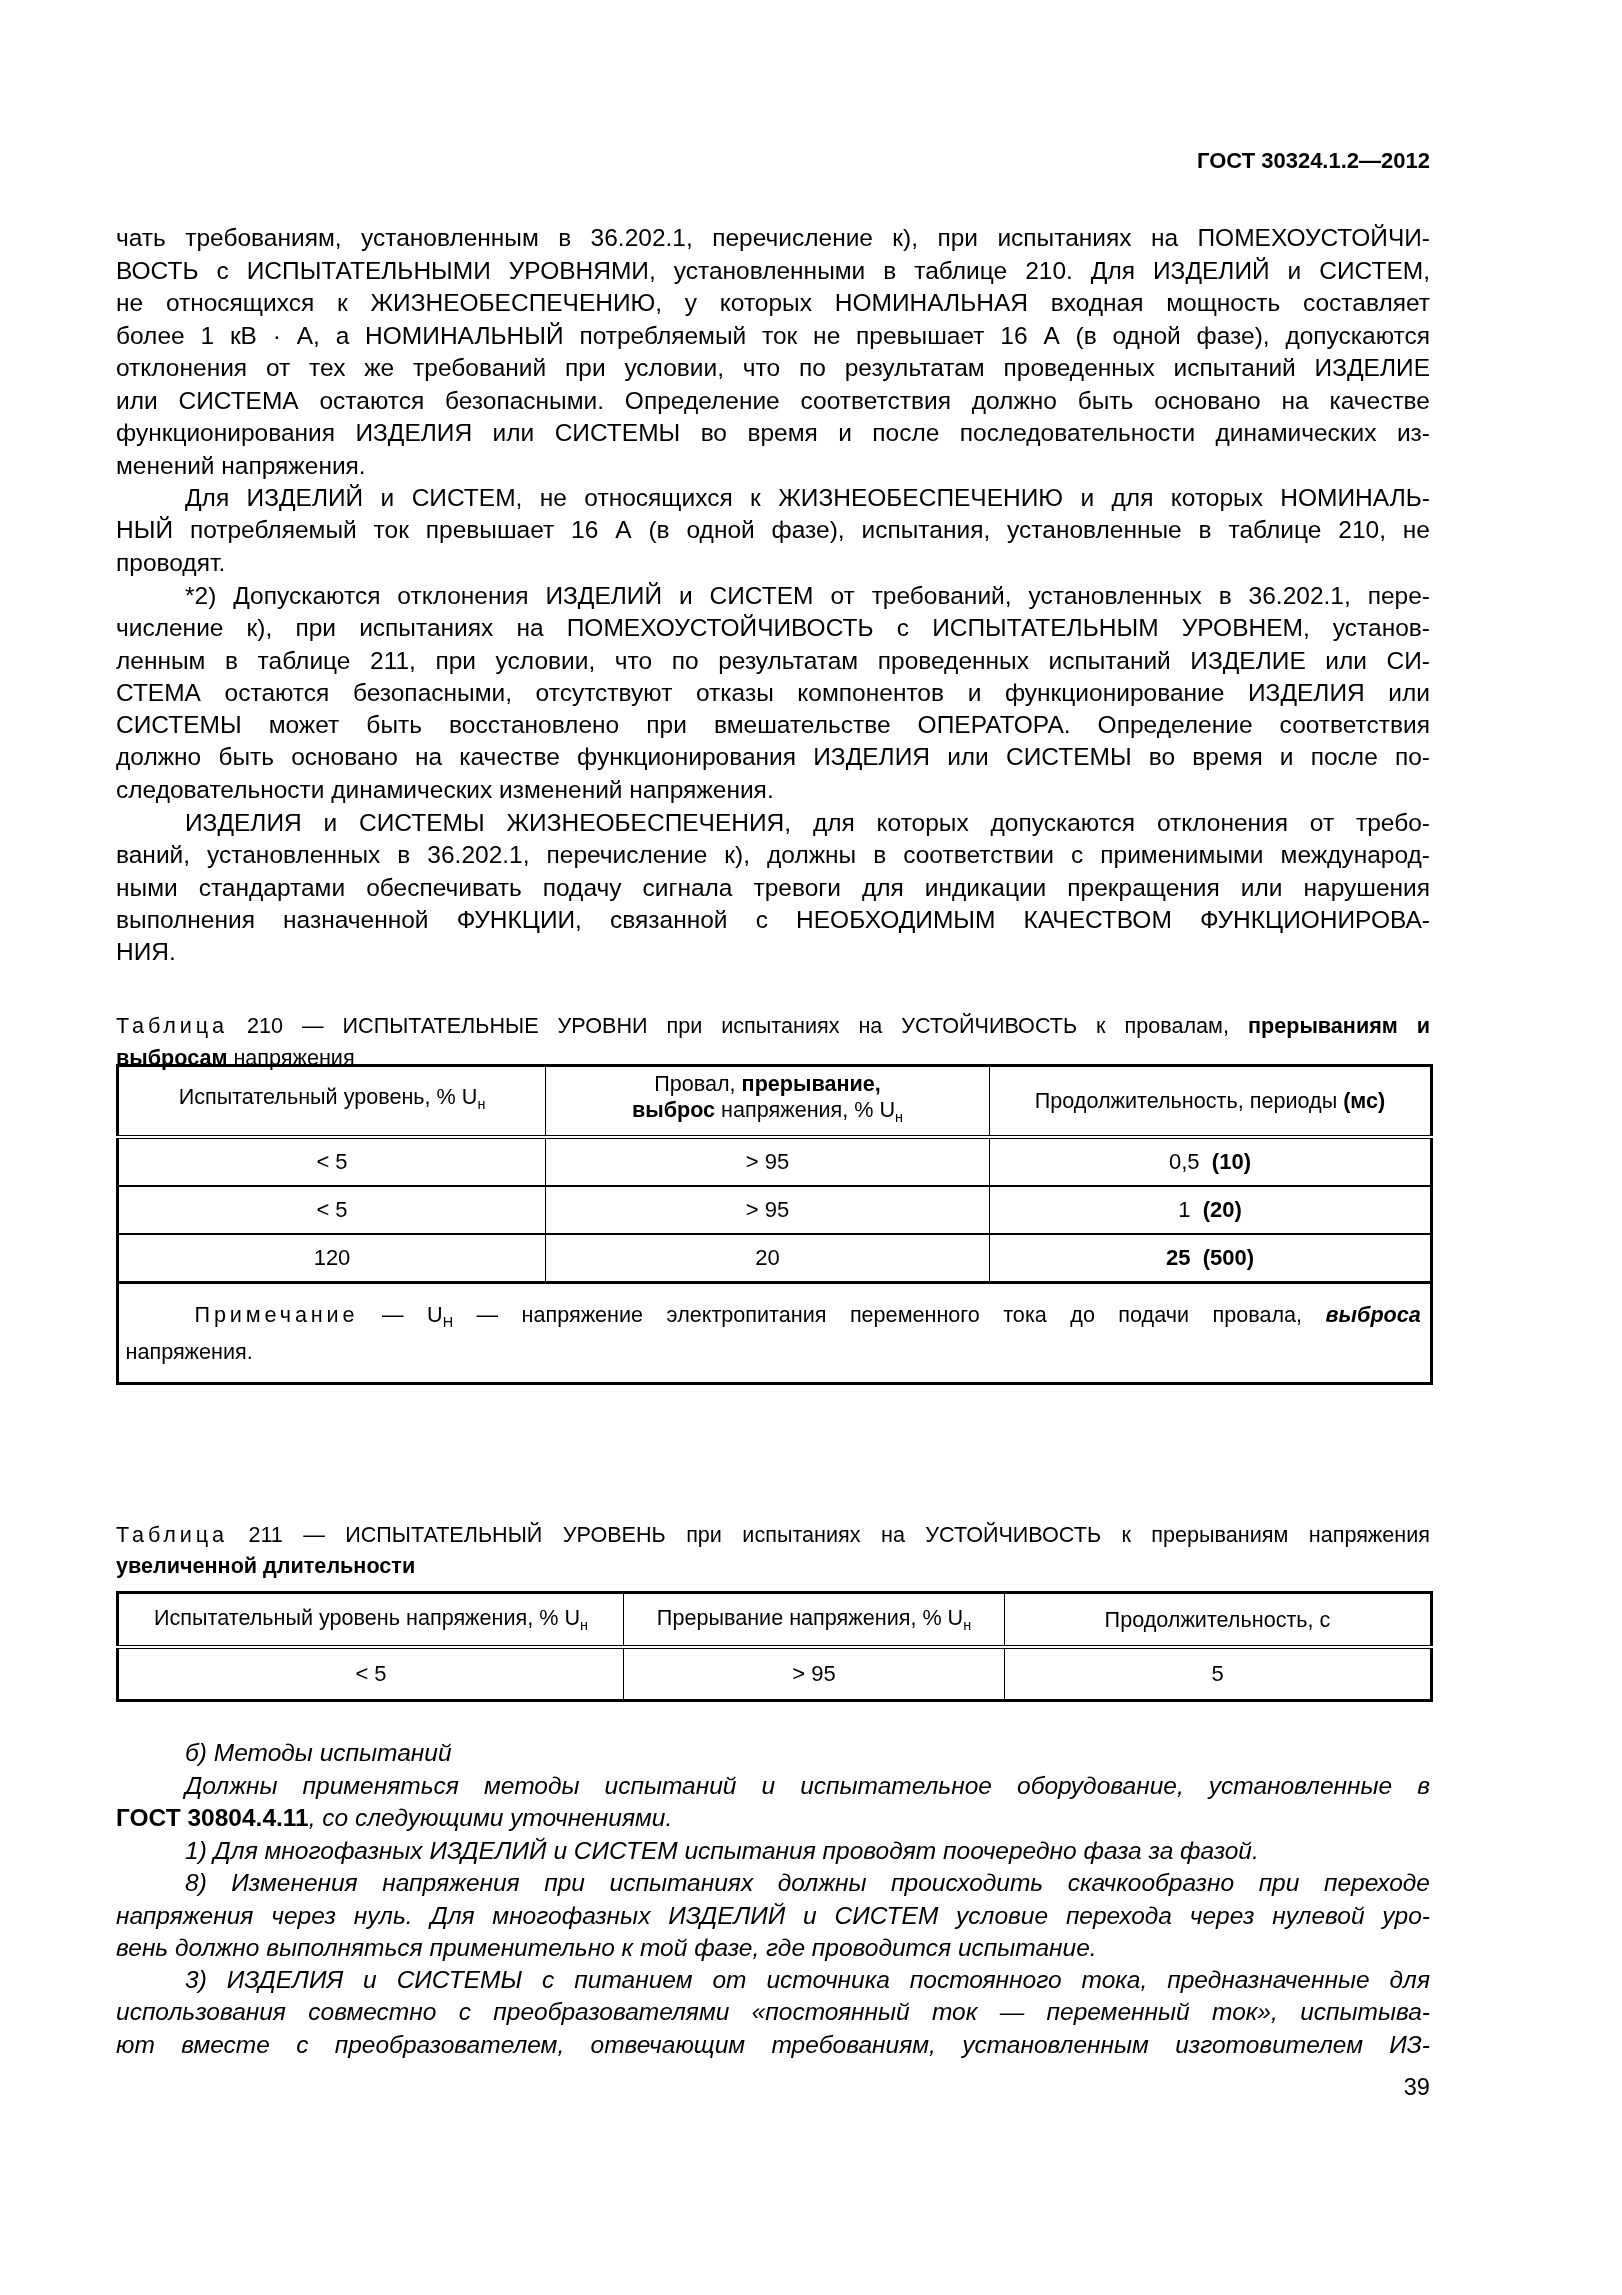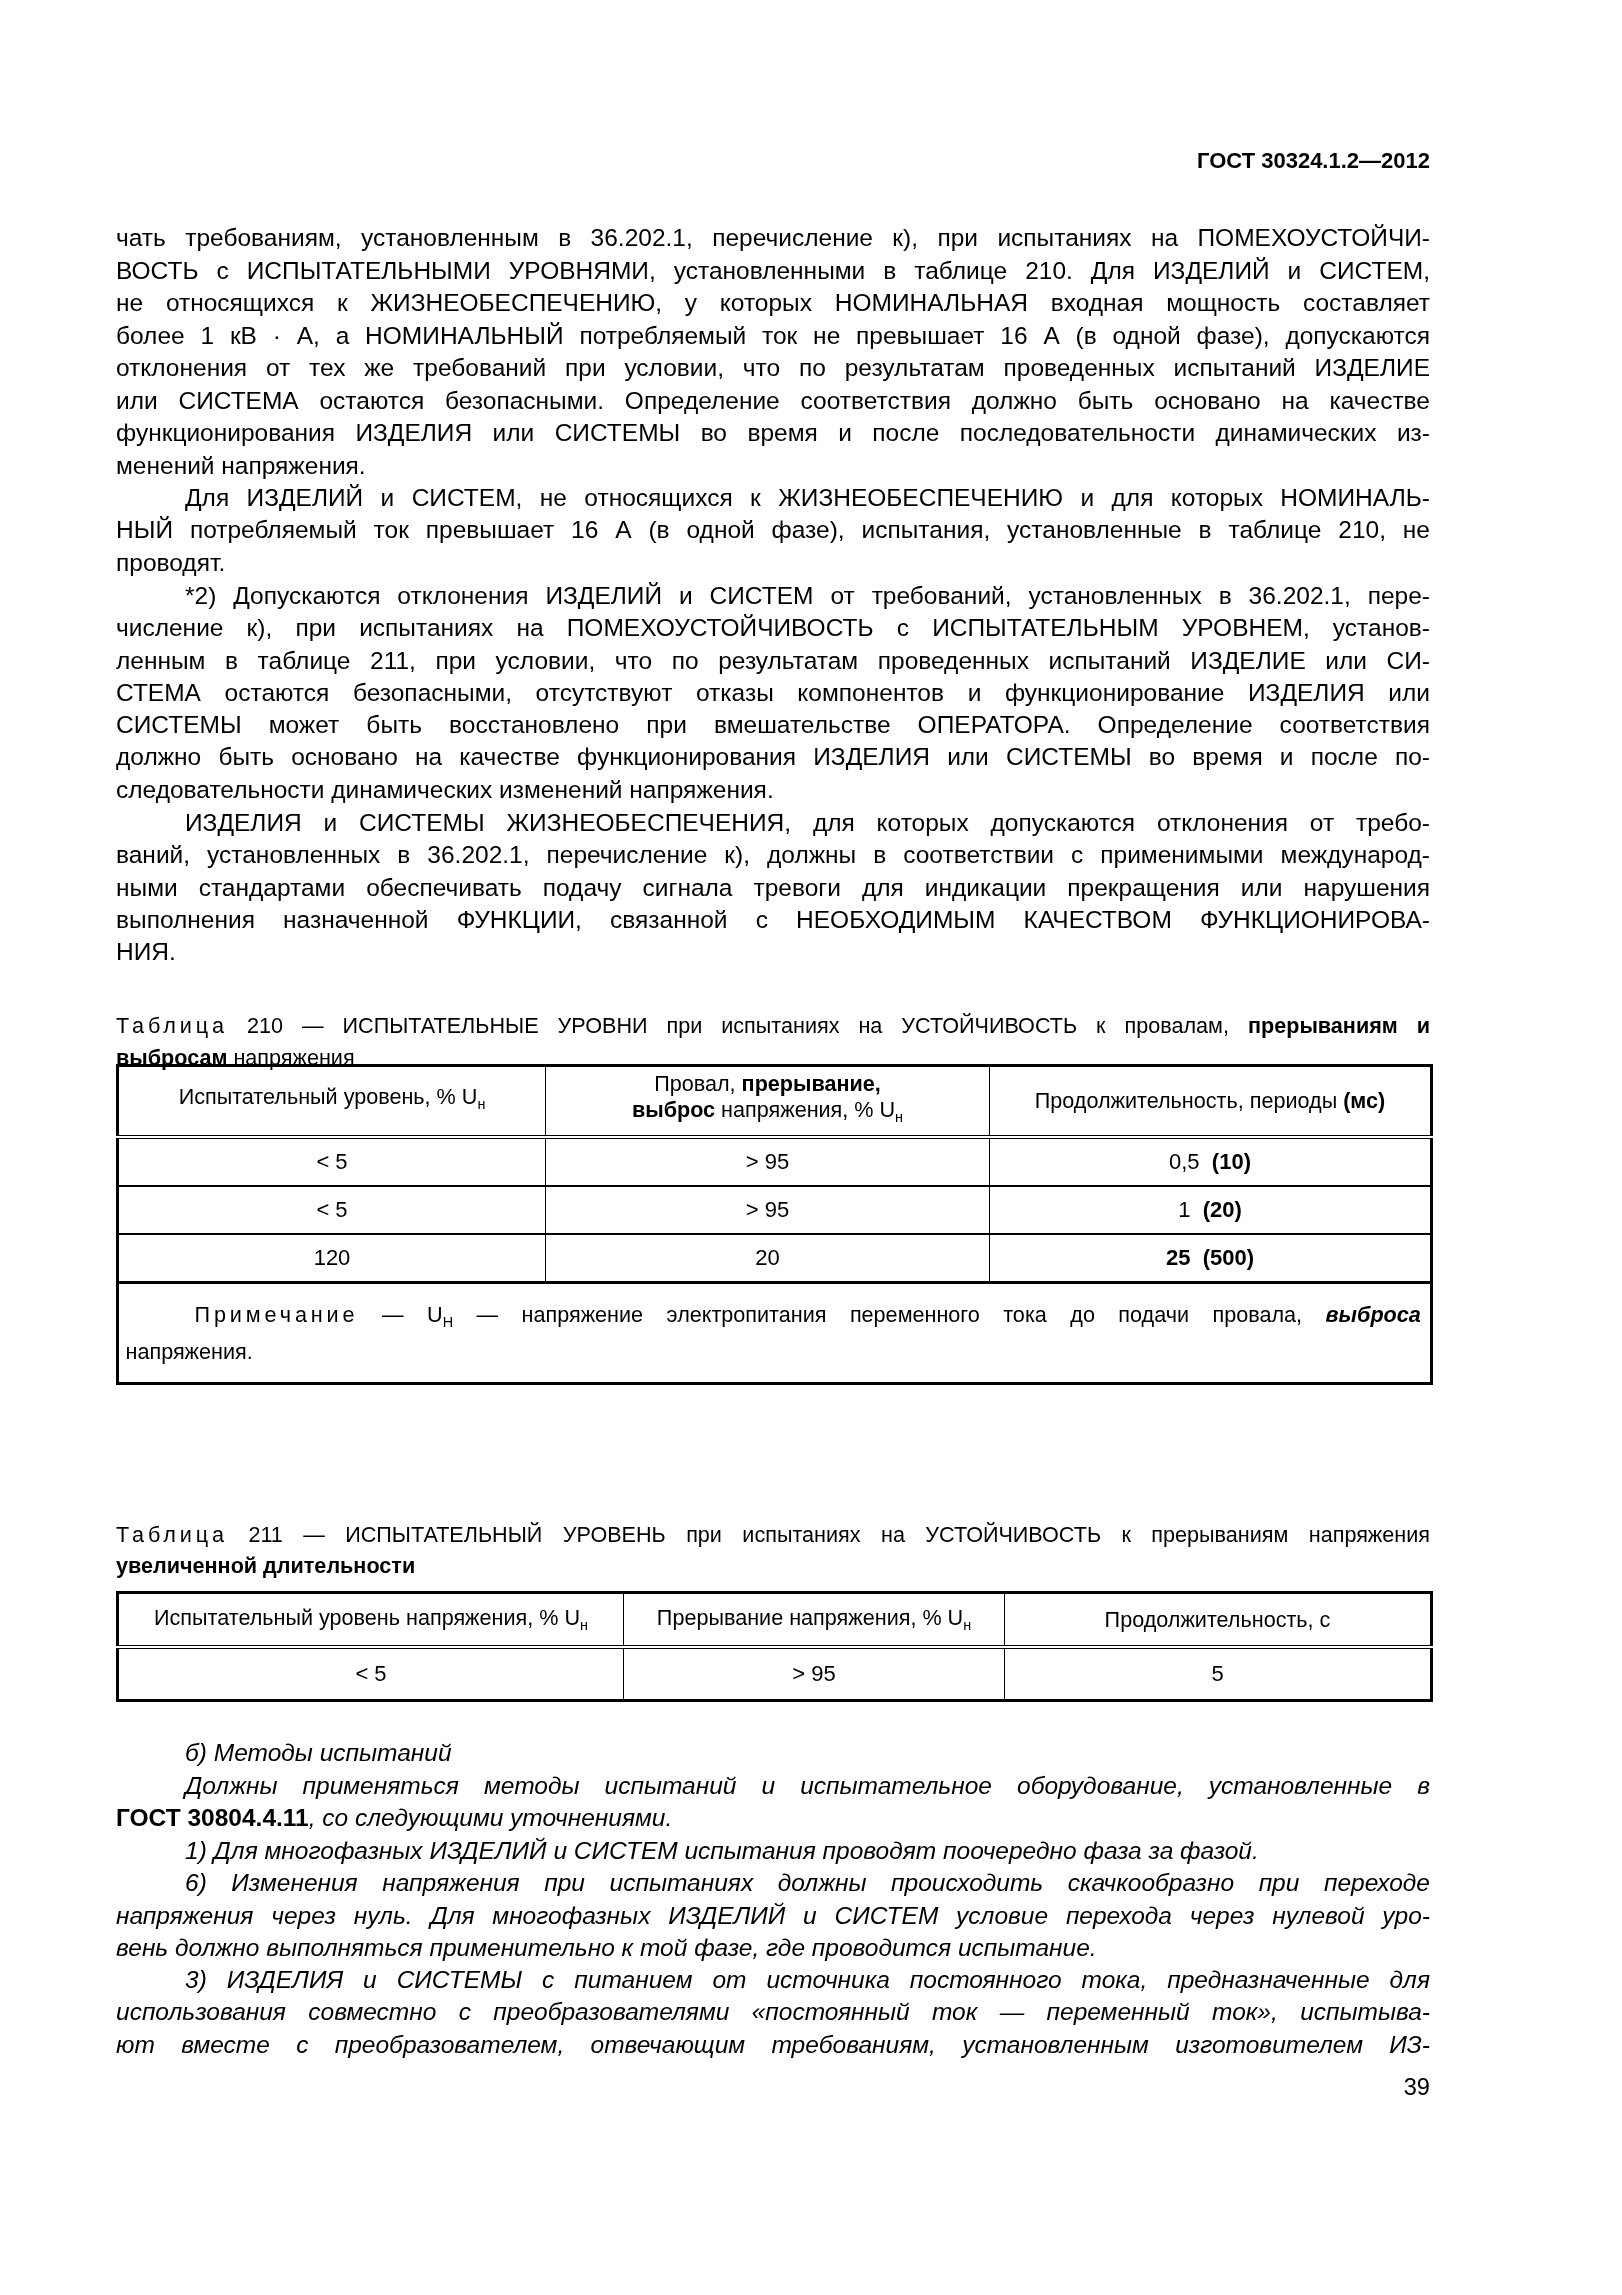--- a/index.html
+++ b/index.html
@@ -164,21 +164,21 @@
       <td>5</td>
     </tr>
   </tbody>
 </table>
 
 <div>
   <div class="line indent it last" style="top:1737px">б) Методы испытаний</div>
   <div class="line indent it" style="top:1770px">Должны применяться методы испытаний и испытательное оборудование, установленные в</div>
   <div class="line it last" style="top:1802px"><span class="b" style="font-style:normal">ГОСТ 30804.4.11</span><span>, со следующими уточнениями.</span></div>
   <div class="line indent it last" style="top:1835px">1) Для многофазных ИЗДЕЛИЙ и СИСТЕМ испытания проводят поочередно фаза за фазой.</div>
-  <div class="line indent it" style="top:1867px">6) Изменения напряжения при испытаниях должны происходить скачкообразно при переходе</div>
+  <div class="line indent it" style="top:1867px">8) Изменения напряжения при испытаниях должны происходить скачкообразно при переходе</div>
   <div class="line it" style="top:1900px">напряжения через нуль. Для многофазных ИЗДЕЛИЙ и СИСТЕМ условие перехода через нулевой уро-</div>
   <div class="line it last" style="top:1932px">вень должно выполняться применительно к той фазе, где проводится испытание.</div>
   <div class="line indent it" style="top:1964px">3) ИЗДЕЛИЯ и СИСТЕМЫ с питанием от источника постоянного тока, предназначенные для</div>
   <div class="line it" style="top:1996px">использования совместно с преобразователями «постоянный ток — переменный ток», испытыва-</div>
   <div class="line it" style="top:2029px">ют вместе с преобразователем, отвечающим требованиям, установленным изготовителем ИЗ-</div>
 </div>
 
 <div class="page-number">39</div>
 
 

